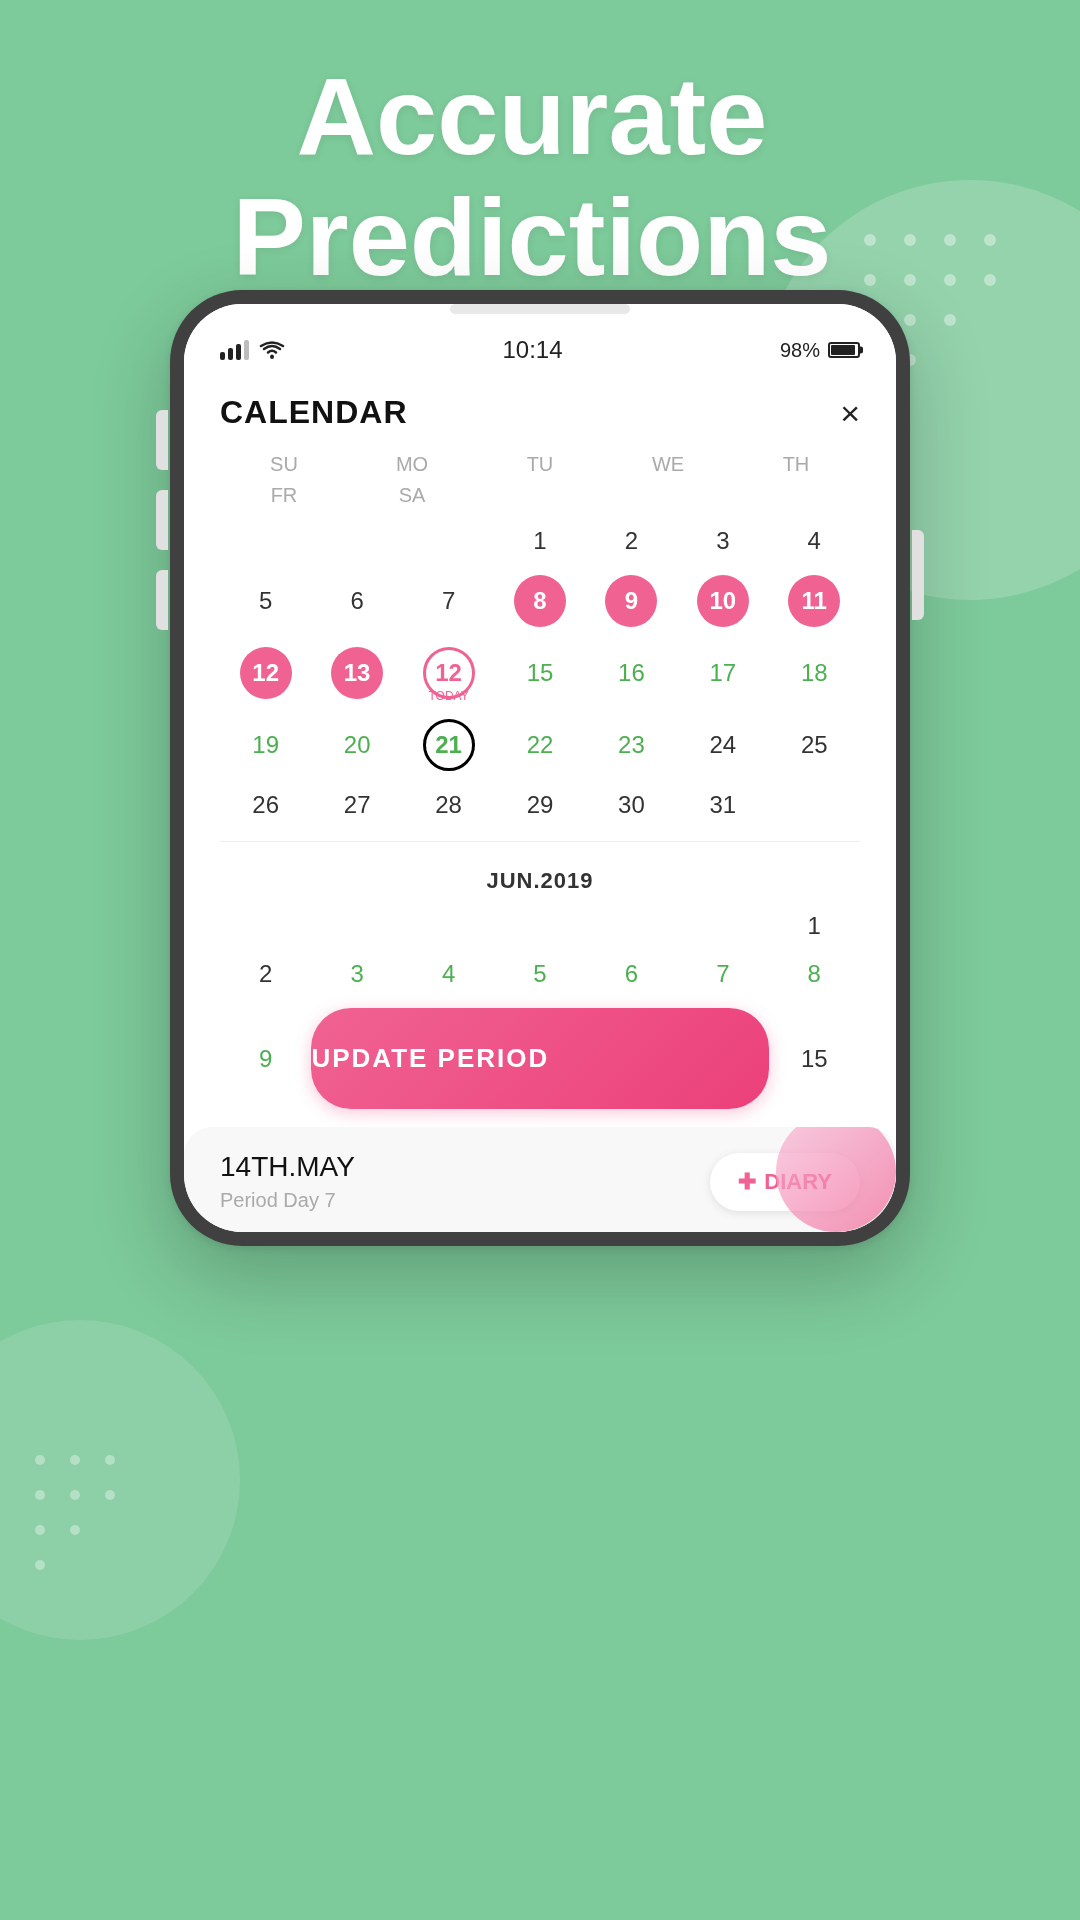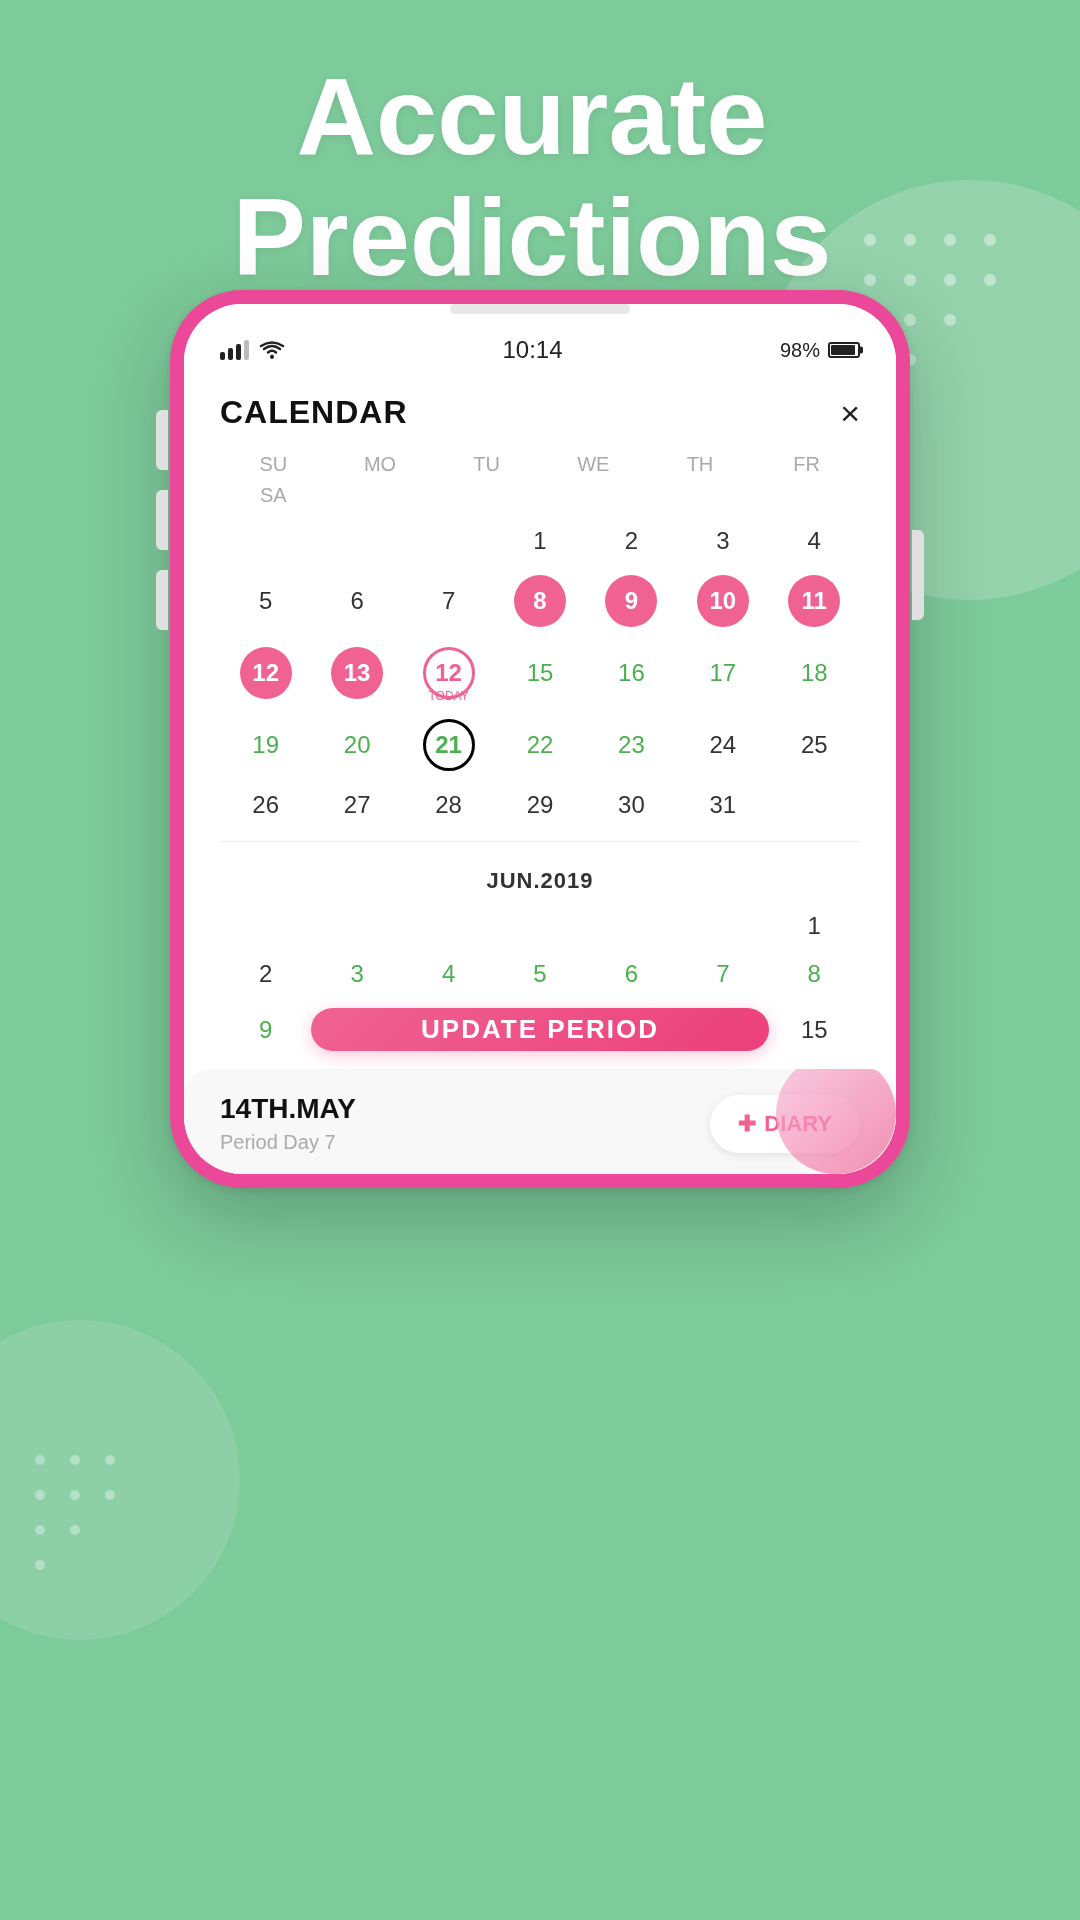--- a/index.html
+++ b/index.html
@@ -67,21 +67,21 @@
     .phone-wrapper {
       position: absolute;
       top: 290px;
       left: 50%;
       transform: translateX(-50%);
       width: 740px;
       z-index: 5;
     }
 
     .phone-outer {
-      background: #ec4899;
+      background: #404040;
       border-radius: 72px;
       padding: 14px;
       box-shadow: 0 30px 80px rgba(0,0,0,0.22), 0 2px 8px rgba(0,0,0,0.10);
       position: relative;
     }
 
     
     .phone-outer::before {
       content: '';
       position: absolute;
@@ -223,21 +223,21 @@
       font-size: 34px;
       color: #222;
       cursor: pointer;
       font-weight: 300;
       line-height: 1;
     }
 
     
     .day-headers {
       display: grid;
-      grid-template-columns: repeat(6, 1fr);
+      grid-template-columns: repeat(5, 1fr);
       margin-bottom: 6px;
     }
     .day-header {
       text-align: center;
       font-size: 20px;
       color: #aaa;
       font-weight: 500;
       padding: 4px 0;
     }
 
@@ -334,46 +334,46 @@
       background: #eee;
       margin: 12px 0;
     }
 
     
     .update-period-btn {
       background: linear-gradient(135deg, #f06292, #ec407a);
       color: white;
       border: none;
       border-radius: 40px;
-      padding: 6px 0;
+      padding: 35px 0;
       width: 100%;
       font-size: 26px;
       font-weight: 800;
       letter-spacing: 2px;
       cursor: pointer;
       display: block;
-      text-align: center;
+      text-align: left;
       margin: 10px 0;
       box-shadow: 0 4px 16px rgba(240,98,146,0.35);
     }
 
     
     .bottom-panel {
       background: #f8f8f8;
       border-radius: 28px 28px 0 0;
       padding: 24px 36px 20px;
       display: flex;
       justify-content: space-between;
       align-items: center;
       margin-top: 8px;
     }
     .bottom-date-info { }
     .bottom-date {
       font-size: 28px;
-      font-weight: 700;
+      font-weight: 400;
       color: #111;
     }
     .bottom-sub {
       font-size: 20px;
       color: #aaa;
       margin-top: 6px;
     }
     .diary-btn {
       background: white;
       border: none;

